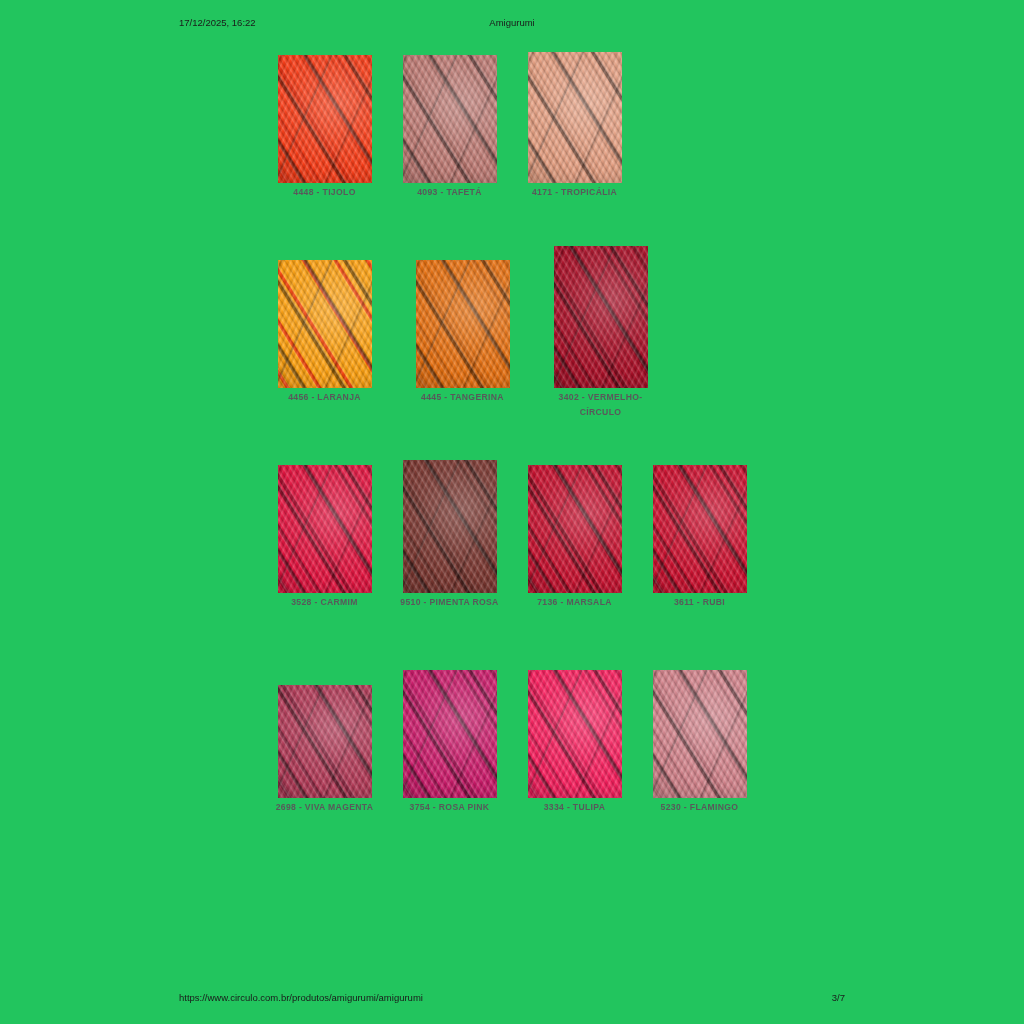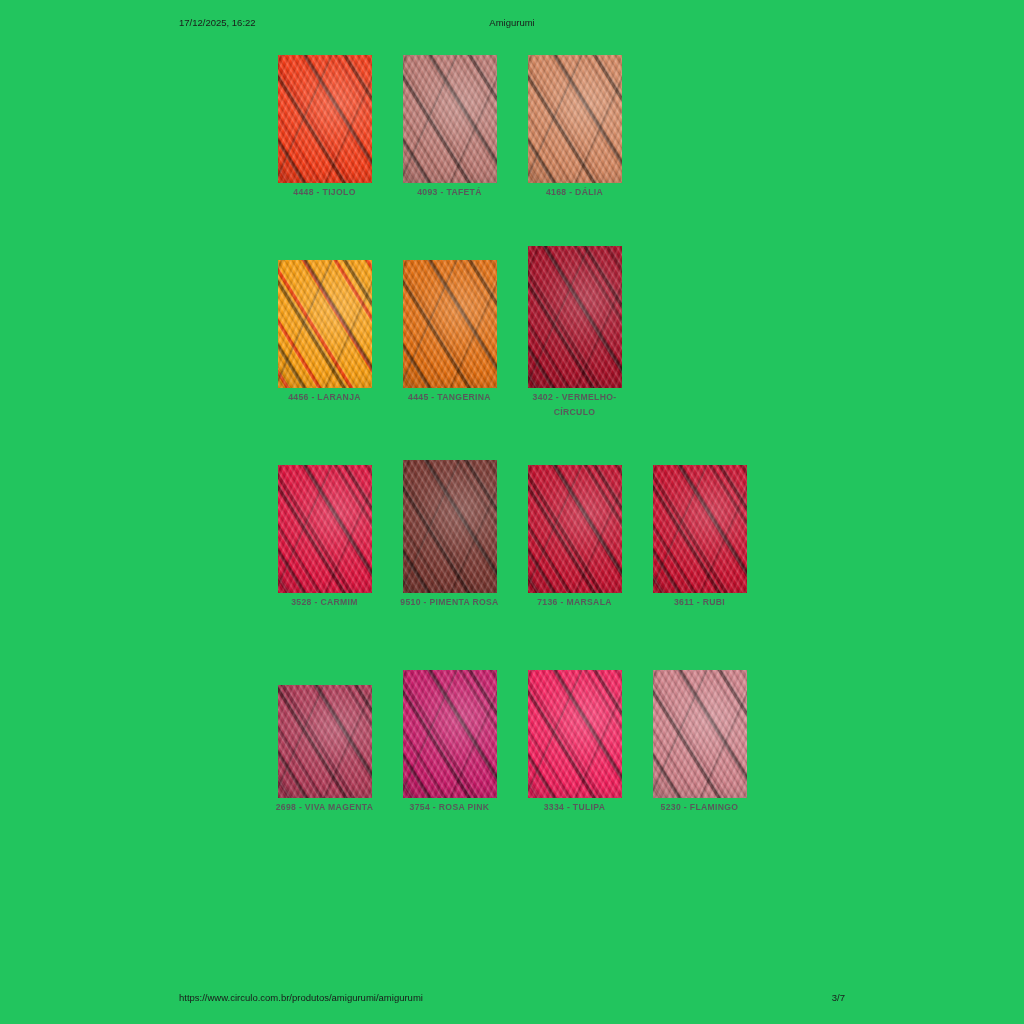--- a/index.html
+++ b/index.html
@@ -227,34 +227,34 @@
                 <div class="strands"></div>
                 <div class="strands2"></div>
                 <div class="sheen"></div>
               </div>
             </div>
           </div>
           <div class="label">4093 - TAFETÁ</div>
         </div>
         <div class="cell">
           <div class="swatch-wrap" style="height: 145px; align-items: flex-end;">
-            <div class="swatch" style="height: 128px; background: rgb(217, 138, 98); --fleck: rgba(110,45,20,0.6); --fleck-op: 0.32;">
-              <div class="yarn">
-                <div class="fleck"></div>
-                <div class="gaps" style="color: rgb(122, 52, 24);"></div>
-                <div class="strands"></div>
-                <div class="strands2"></div>
-                <div class="sheen"></div>
-              </div>
-            </div>
-          </div>
-          <div class="label">4168 - DÁLIA</div>
+            <div class="swatch" style="height: 131px; background: rgb(231, 161, 131); --fleck: rgba(120,60,35,0.5); --fleck-op: 0.25;">
+              <div class="yarn">
+                <div class="fleck"></div>
+                <div class="gaps" style="color: rgb(138, 74, 44);"></div>
+                <div class="strands"></div>
+                <div class="strands2"></div>
+                <div class="sheen"></div>
+              </div>
+            </div>
+          </div>
+          <div class="label">4171 - TROPICÁLIA</div>
         </div>
       </div>
-      <div class="row" style="height: 205px;">
+      <div class="row" style="height: 205px; gap: 13px;">
         <div class="cell">
           <div class="swatch-wrap" style="height: 145px; align-items: flex-end;">
             <div class="swatch" style="height: 128px; background: rgb(255, 162, 16); --fleck: rgba(240,25,10,0.9); --fleck-op: 0.75;">
               <div class="yarn">
                 <div class="fleck"></div>
                 <div class="gaps" style="color: rgb(154, 74, 0);"></div>
                 <div class="strands"></div>
                 <div class="strands2"></div>
                 <div class="sheen"></div>
               </div>

